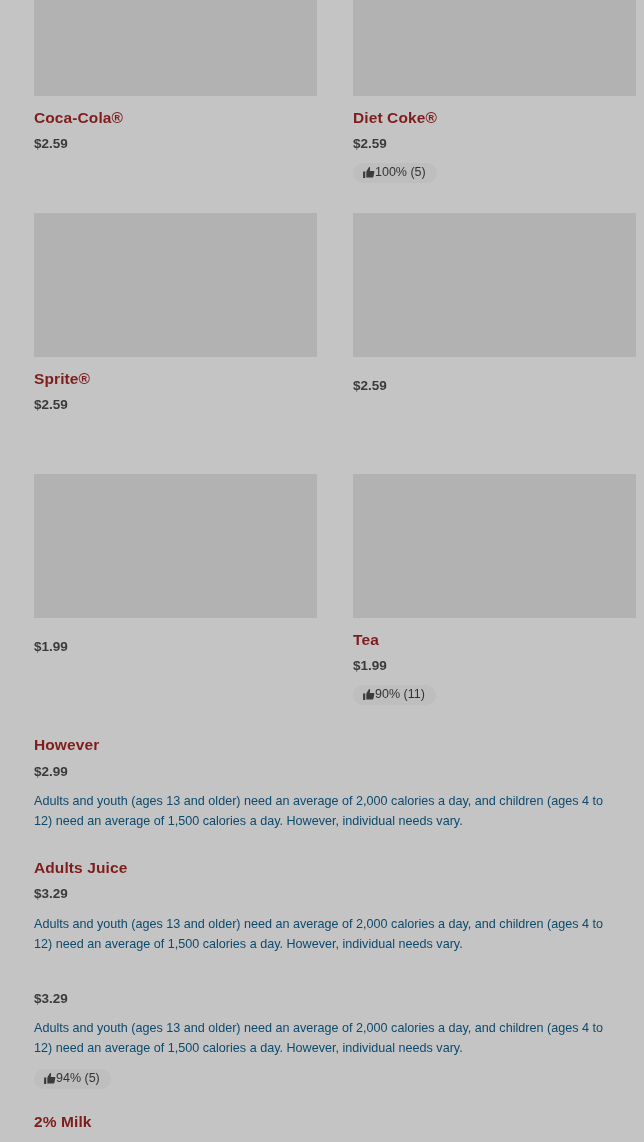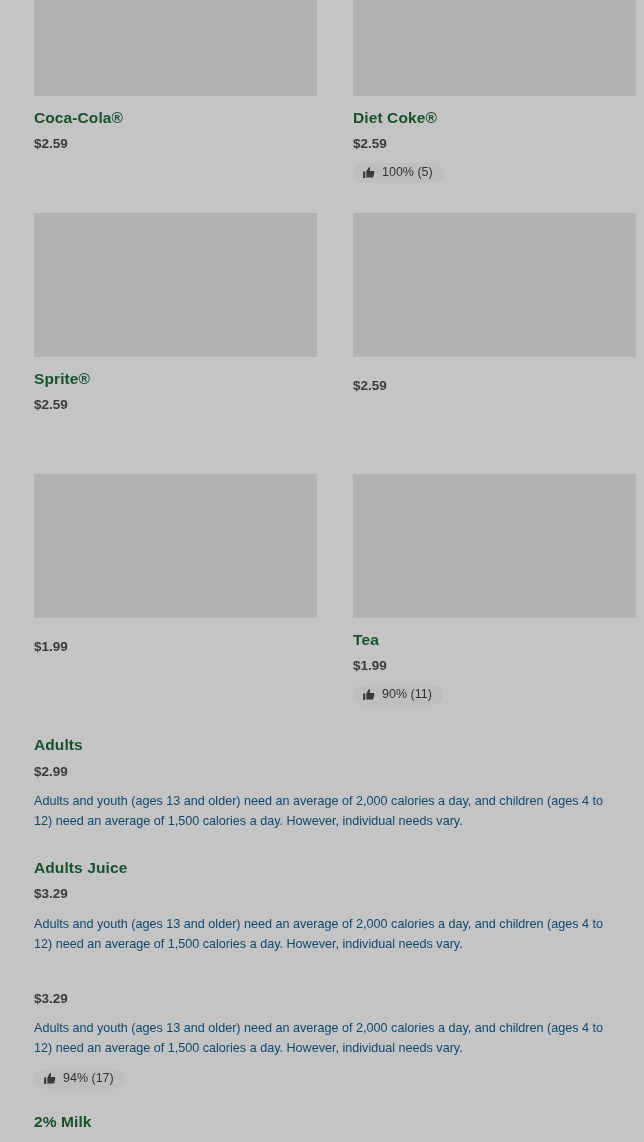--- a/index.html
+++ b/index.html
@@ -48,39 +48,38 @@
     display: block;
   }
 
   .card-body {
     padding-top: 13px;
   }
 
   .item-title {
     font-size: 15.5px;
     font-weight: 600;
-    color: #14532d;
+    color: #7f1d1d;
     letter-spacing: 0.1px;
     line-height: 1.2;
     margin: 0;
   }
 
   .item-price {
     font-size: 13.5px;
     font-weight: 700;
     color: #3a3a3a;
     margin: 8px 0 0 0;
     line-height: 1.2;
   }
 
   
   .rating {
     display: inline-flex;
     align-items: center;
-    gap: 7px;
     background: #bebebe;
     border-radius: 11px;
     padding: 3px 11px 4px 9px;
     margin-top: 11px;
     line-height: 1;
   }
   .rating-icon {
     width: 13px;
     height: 13px;
     display: inline-block;
@@ -189,21 +188,21 @@
           <span class="rating-text">90% (11)</span>
         </div>
       </div>
     </div>
 
   </div>
 
   <div class="list">
 
     <div class="list-item">
-      <p class="item-title">Adults</p>
+      <p class="item-title">However</p>
       <p class="item-price">$2.99</p>
       <p class="disclaimer">Adults and youth (ages 13 and older) need an average of 2,000 calories a day, and children (ages 4 to 12) need an average of 1,500 calories a day. However, individual needs vary.</p>
     </div>
 
     <div class="list-gap"></div>
 
     <div class="list-item">
       <p class="item-title">Adults Juice</p>
       <p class="item-price">$3.29</p>
       <p class="disclaimer">Adults and youth (ages 13 and older) need an average of 2,000 calories a day, and children (ages 4 to 12) need an average of 1,500 calories a day. However, individual needs vary.</p>
@@ -213,21 +212,21 @@
 
     <div class="list-item">
       <p class="item-price">$3.29</p>
       <p class="disclaimer">Adults and youth (ages 13 and older) need an average of 2,000 calories a day, and children (ages 4 to 12) need an average of 1,500 calories a day. However, individual needs vary.</p>
       <div class="rating">
         <span class="rating-icon">
           <svg viewBox="0 0 24 24" aria-hidden="true">
               <path d="M2 10h4v12H2zM8 10l5-8c1.3 0 2.2 1 2 2.3L14.3 9H21c1.2 0 2 1 1.8 2.1l-1.7 8.3c-.2 1-1 1.6-2 1.6H8z"></path>
             </svg>
         </span>
-        <span class="rating-text">94% (17)</span>
+        <span class="rating-text">94% (5)</span>
       </div>
     </div>
 
     <div class="list-gap-sm"></div>
 
     <div class="list-item">
       <p class="item-title">2% Milk</p>
     </div>
 
   </div>

